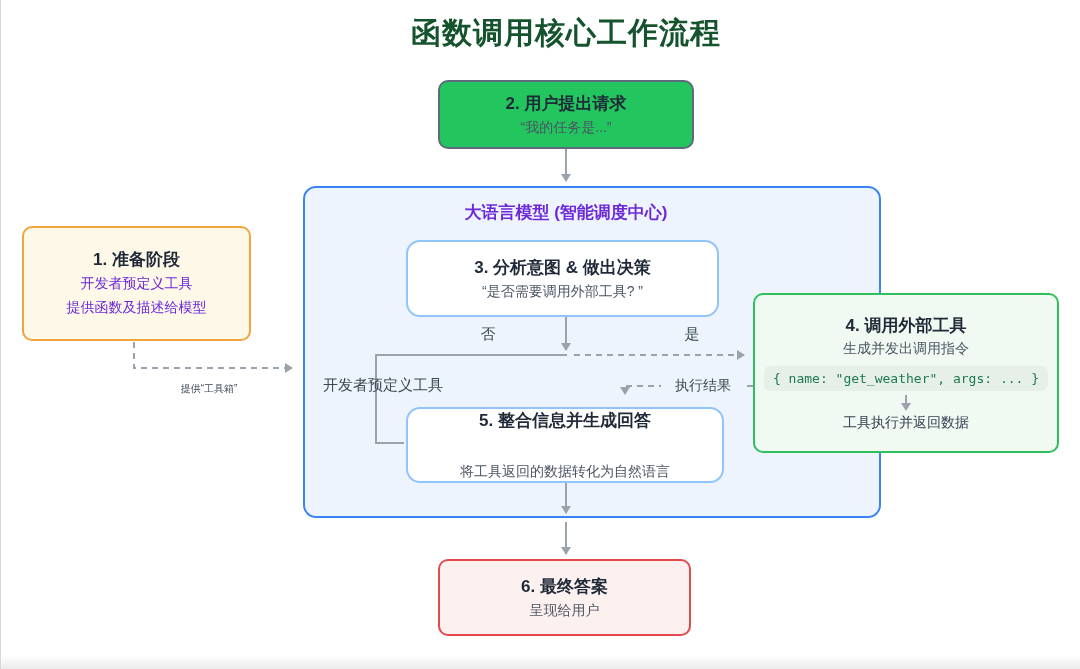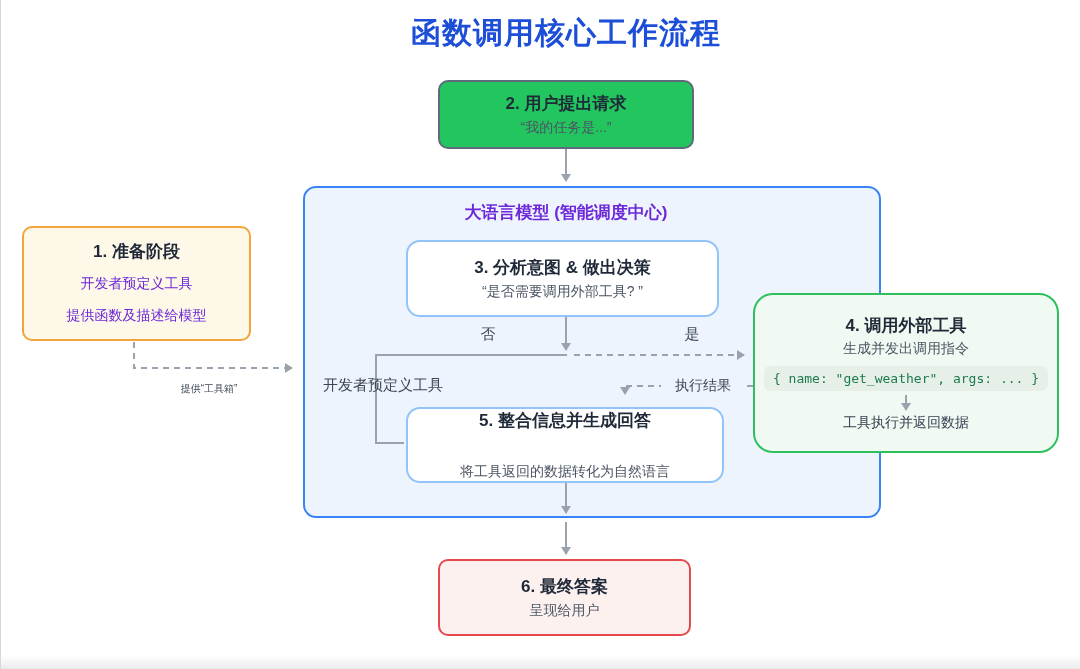--- a/index.html
+++ b/index.html
@@ -3,21 +3,21 @@
 <meta charset="utf-8">
 <style>
   html,body { margin:0; padding:0; background:#ffffff; }
   body { font-family:"Liberation Sans","DejaVu Sans",sans-serif; }
   .canvas {
     position:relative; width:1080px; height:669px; background:#ffffff;
     overflow:hidden; border-left:1px solid #d8d8d8;
   }
   .title {
     position:absolute; left:215px; top:13px; width:700px;
-    text-align:center; font-size:30px; font-weight:bold; color:#1d4ed8;
+    text-align:center; font-size:30px; font-weight:bold; color:#14532d;
     letter-spacing:1px;
   }
   .connectors { position:absolute; left:0; top:0; }
 
   .node {
     position:absolute; box-sizing:border-box;
     display:flex; flex-direction:column; align-items:center; justify-content:center;
     text-align:center; gap:4px;
   }
   .node .h { font-size:17px; font-weight:bold; color:#1f2937; white-space:nowrap; }
@@ -34,26 +34,26 @@
   .llm-heading {
     position:absolute; left:415px; top:201px; width:300px;
     text-align:center; font-size:17px; font-weight:bold; color:#6d28d9; white-space:nowrap;
   }
   .analyze {
     left:405px; top:240px; width:313px; height:77px;
     background:#ffffff; border:2px solid #92c4f9; border-radius:14px;align-items:center;
   }
   .prepare {
     left:21px; top:226px; width:229px; height:115px;
-    background:#fdf8e7; border:2px solid #f2a53b; border-radius:10px; gap:10px;
+    background:#fdf8e7; border:2px solid #f2a53b; border-radius:10px; gap:2px;
   }
   .prepare .line { font-size:14px; color:#6d28d9; line-height:1.55; white-space:nowrap; }
   .call-tool {
     left:752px; top:293px; width:306px; height:160px;
-    background:#f0faf2; border:2px solid #2fc05e; border-radius:20px; gap:3px;text-align:right;
+    background:#f0faf2; border:2px solid #2fc05e; border-radius:10px; gap:3px;text-align:right;
   }
   .call-tool .code {
     margin:5px 0 1px 0; padding:5px 9px; border-radius:6px;
     background:#e7efe9; color:#1d7a4c;
     font-family:"DejaVu Sans Mono","Liberation Mono",monospace;
     font-size:13px; white-space:nowrap;
   }
   .call-tool .result { font-size:14px; color:#374151; white-space:nowrap; }
   .mini-arrow { display:block; }
   .synthesize {

